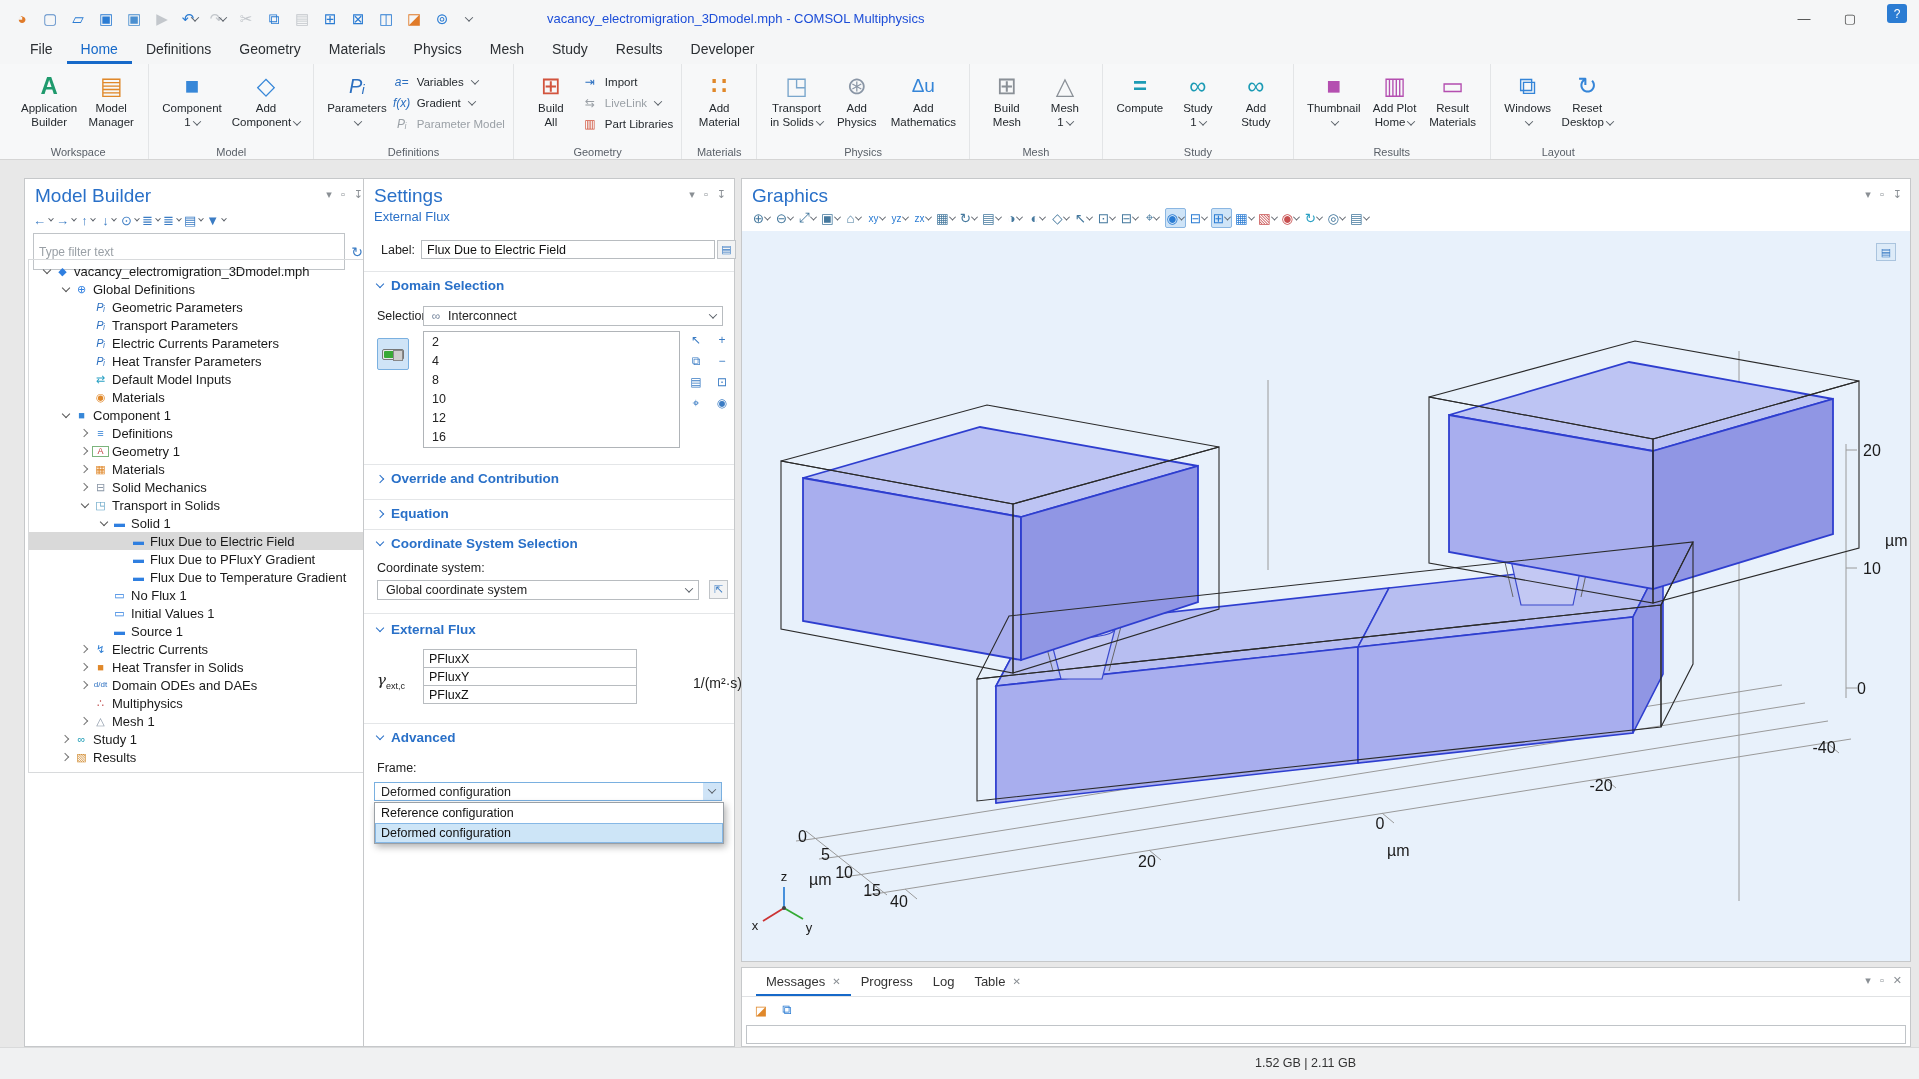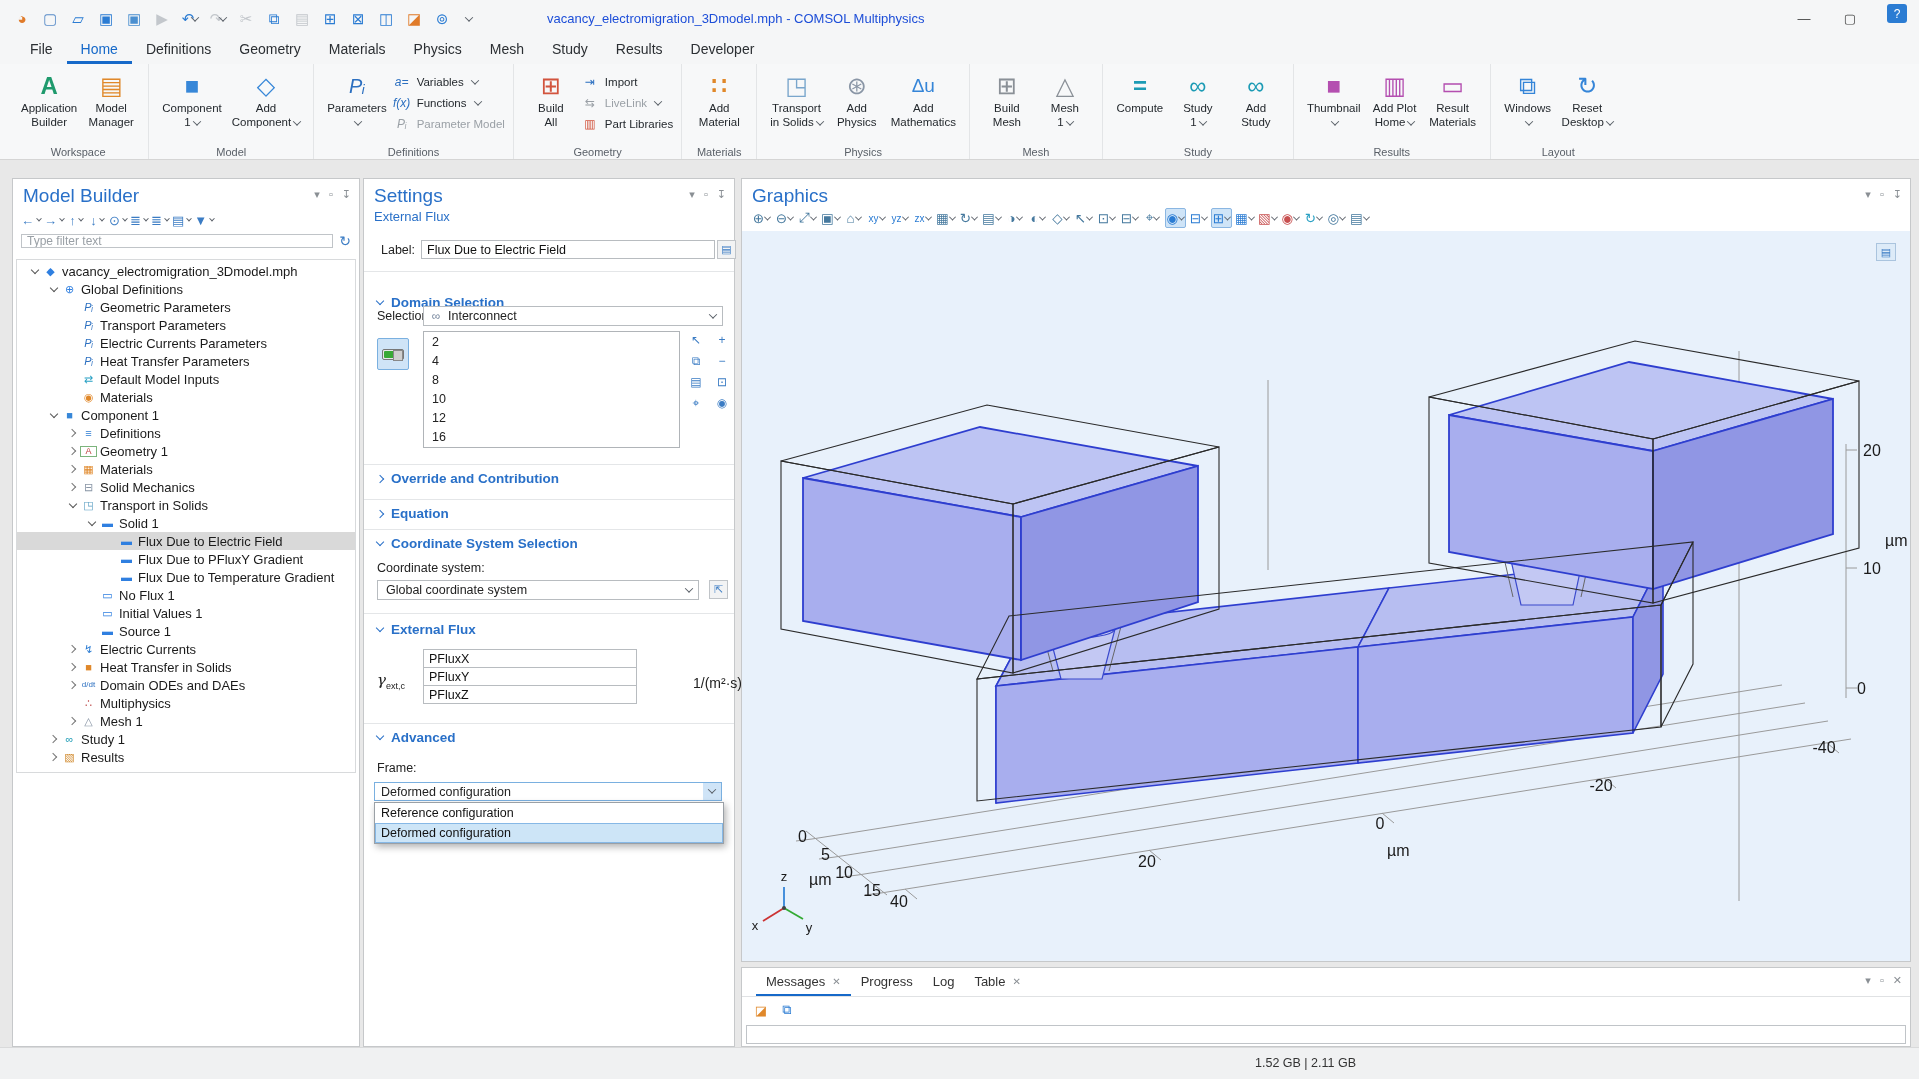--- a/index.html
+++ b/index.html
@@ -31,25 +31,25 @@
   .rsmall.gray,.rsmall.gray .sg{color:#9aa0a6}
   .cv{display:inline-block;width:6px;height:6px;border-right:1.4px solid #5a6068;border-bottom:1.4px solid #5a6068;transform:rotate(45deg) translate(-1px,-1px);margin-left:3px;vertical-align:middle}
   .cr{display:inline-block;width:6px;height:6px;border-right:1.4px solid #2970c8;border-bottom:1.4px solid #2970c8;transform:rotate(-45deg);margin-right:8px}
   .ce{display:inline-block;width:6px;height:6px;border-right:1.4px solid #2970c8;border-bottom:1.4px solid #2970c8;transform:rotate(45deg);margin-right:8px;position:relative;top:-2px}
   
   .panel{position:absolute;background:#fff;border:1px solid #c6c8ca}
   .ptitle{position:absolute;top:6px;left:10px;font-size:19px;color:#2970c8}
   .pctrl{position:absolute;top:10px;right:8px;display:flex;gap:9px;color:#8a8f94;font-size:11px;align-items:center}
   .pctrl span{line-height:1}
   
-  #mb{left:12px;top:178px;width:348px;height:869px}
+  #mb{left:24px;top:178px;width:348px;height:869px}
   .mtools{position:absolute;top:32px;left:8px;display:flex;gap:3px;align-items:center}
   .mtools .mi{min-width:18px;height:18px;display:flex;align-items:center;justify-content:center;font-size:13px;color:#3b7cc4}
   .filterrow{position:absolute;top:54px;left:8px;right:8px;display:flex;gap:6px;align-items:center}
-  .filterrow input{flex:1;height:14px;border:1px solid #c0c4c8;font-size:12px;padding:0 5px;color:#444;font-family:inherit}
+  .filterrow input{flex:1;height:37px;border:1px solid #c0c4c8;font-size:12px;padding:0 5px;color:#444;font-family:inherit}
   .filterrow input::placeholder{color:#9aa0a6}
   .refresh{color:#3b7cc4;font-size:14px}
   .treebox{position:absolute;top:80px;left:3px;right:3px;height:514px;border:1px solid #d8dadc;overflow:hidden;padding-top:2px}
   .trow{height:18px;display:flex;align-items:center;font-size:13px;color:#1a1a1a;white-space:nowrap}
   .trow[data-sel="true"]{background:#d9d9d9}
   .trow[data-lvl="0"]{padding-left:12px}.trow[data-lvl="1"]{padding-left:31px}
   .trow[data-lvl="2"]{padding-left:50px}.trow[data-lvl="3"]{padding-left:69px}
   .trow[data-lvl="4"]{padding-left:88px}
   .tarrow{width:13px;height:13px;position:relative;flex:0 0 13px}
   .tarrow[data-ar="e"]::before{content:"";position:absolute;left:3px;top:2px;width:5px;height:5px;border-right:1.3px solid #555;border-bottom:1.3px solid #555;transform:rotate(45deg)}
@@ -301,21 +301,21 @@
         </div>
     </div>
     <div class="rsmallcol">
       <div class="rsmall">
           <span class="sg">a=</span>
           <span>Variables</span>
           <span class="cv"></span>
         </div>
       <div class="rsmall">
           <span class="sg">f(x)</span>
-          <span>Functions</span>
+          <span>Gradient</span>
           <span class="cv"></span>
         </div>
       <div class="rsmall gray">
           <span class="sg">Pᵢ</span>
           <span>Parameter Model</span>
         </div>
     </div>
     <div class="glabel">Definitions</div>
   </div>
 
@@ -706,21 +706,21 @@
   </div>
   <div class="ssub">External Flux</div>
 
   <div class="labelrow">
     <span class="lb">Label:</span>
     <input value="Flux Due to Electric Field" style="">
     <span class="sqbtn" style="left:349px;top:0">▤</span>
   </div>
 
   <div class="divid" style="top:92px"></div>
-  <div class="shead" style="top:116px">
+  <div class="shead" style="top:99px">
       <span class="ce"></span>
       <span>Domain Selection</span>
     </div>
   <div class="srow-label" style="left:13px;top:130px">Selection:</div>
   <div class="seldd">
     <span class="chain">∞</span>
     <span>Interconnect</span>
     <span class="cv ddcv"></span>
   </div>
   <div class="togglebtn">

